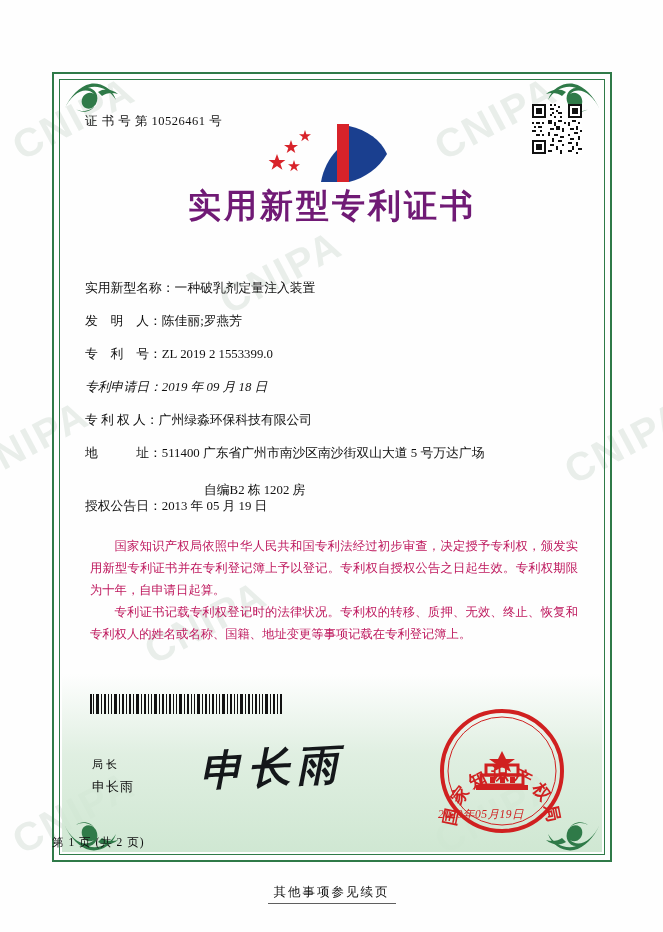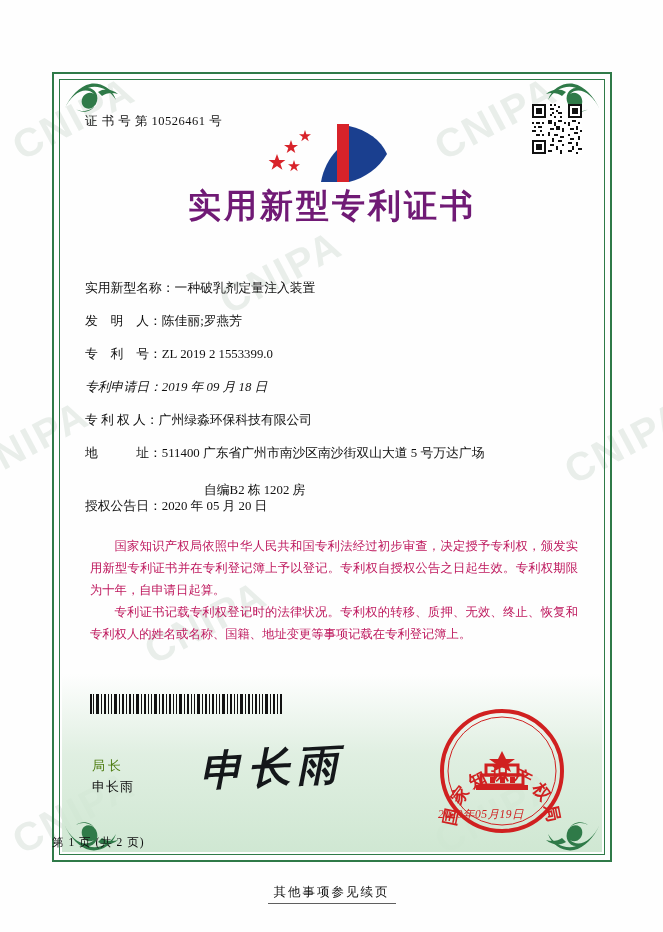--- a/index.html
+++ b/index.html
@@ -163,23 +163,23 @@
     left: 38px;
     top: 622px;
     width: 195px;
     height: 20px;
   }
 
   #director-label {
     position: absolute;
     left: 40px;
     top: 685px;
-    font-size: 13px;
+    font-size: 11px;
     letter-spacing: 3px;
-    color: #4d7c0f;
+    color: #000000;
   }
   #director-name {
     position: absolute;
     left: 40px;
     top: 706px;
     font-size: 13px;
     letter-spacing: 1px;
     color: #111;
   }
   #signature {
@@ -393,21 +393,21 @@
     <div class="field f5">
       <span class="lbl">专 利 权 人：</span><span class="val">广州绿淼环保科技有限公司</span>
     </div>
 
     <div class="field f6">
       <span class="lbl">地　　　址：</span><span class="val">511400 广东省广州市南沙区南沙街双山大道 5 号万达广场</span>
     </div>
     <div class="field f6b">自编B2 栋 1202 房</div>
 
     <div class="field f7">
-      <span class="lbl">授权公告日：</span><span class="val">2020 年 05 月 20 日</span>
+      <span class="lbl">授权公告日：</span><span class="val">2013 年 05 月 19 日</span>
     </div>
 
     <div id="para-block">
       <p>国家知识产权局依照中华人民共和国专利法经过初步审查，决定授予专利权，颁发实用新型专利证书并在专利登记簿上予以登记。专利权自授权公告之日起生效。专利权期限为十年，自申请日起算。</p>
       <p>专利证书记载专利权登记时的法律状况。专利权的转移、质押、无效、终止、恢复和专利权人的姓名或名称、国籍、地址变更等事项记载在专利登记簿上。</p>
     </div>
 
     <svg id="barcode" viewBox="0 0 195 20" shape-rendering="crispEdges">
       <g fill="#111111">
         <rect x="0" y="0" width="2" height="20"></rect>

